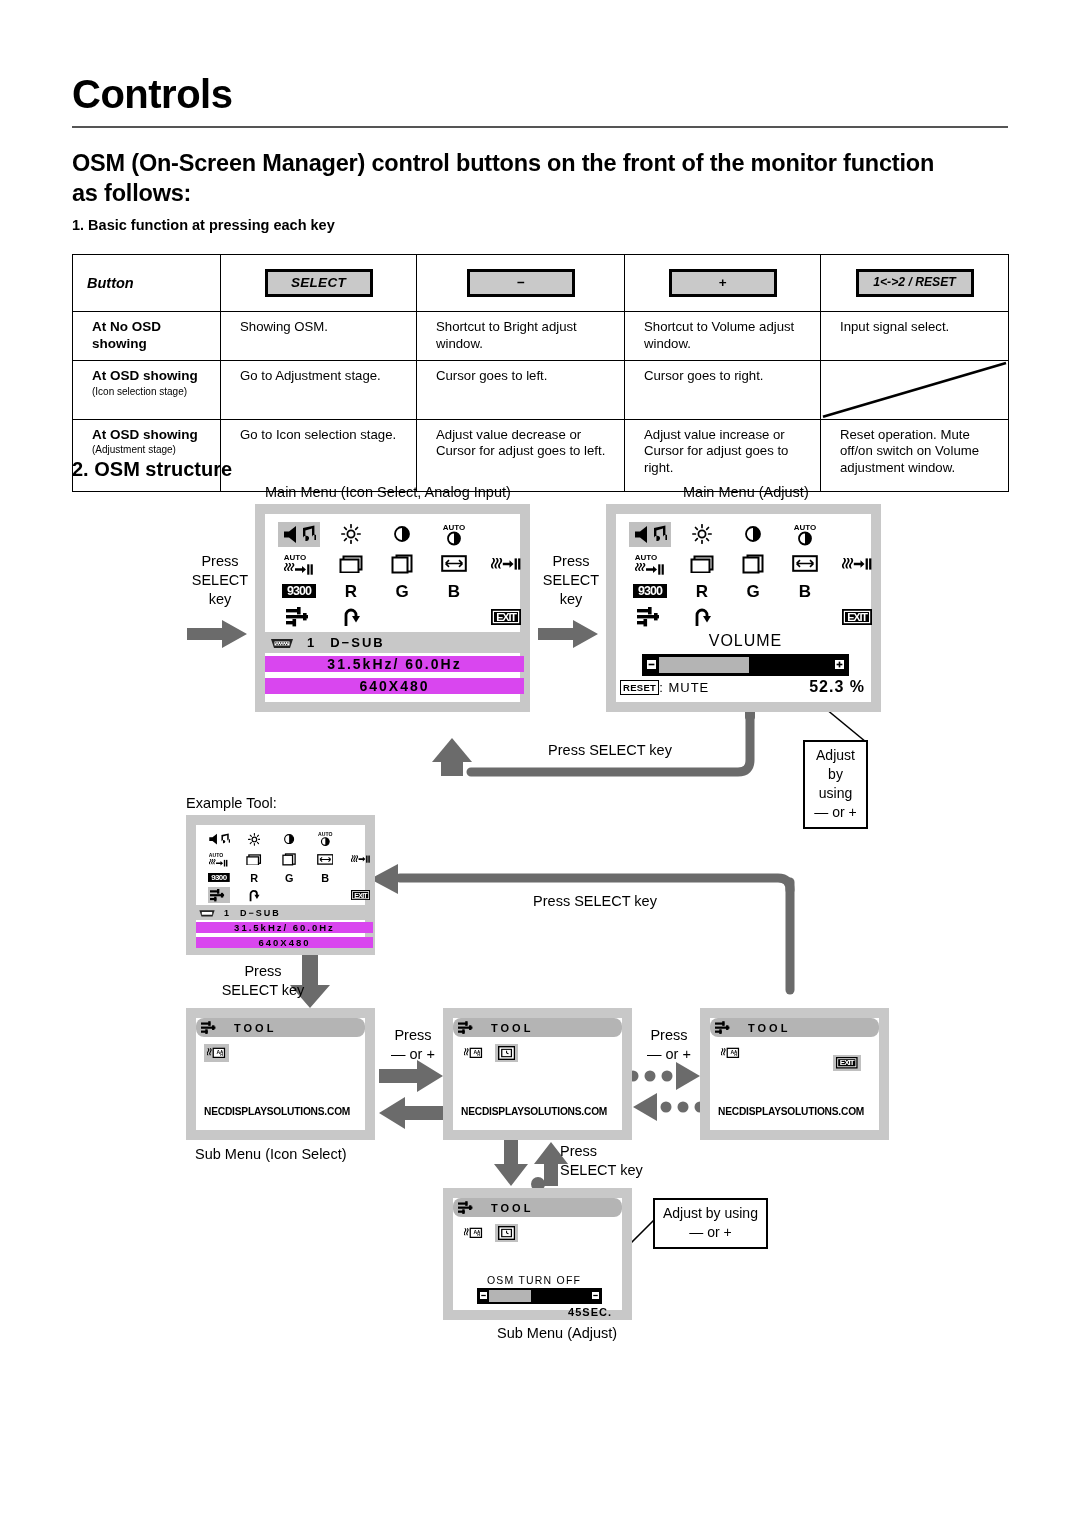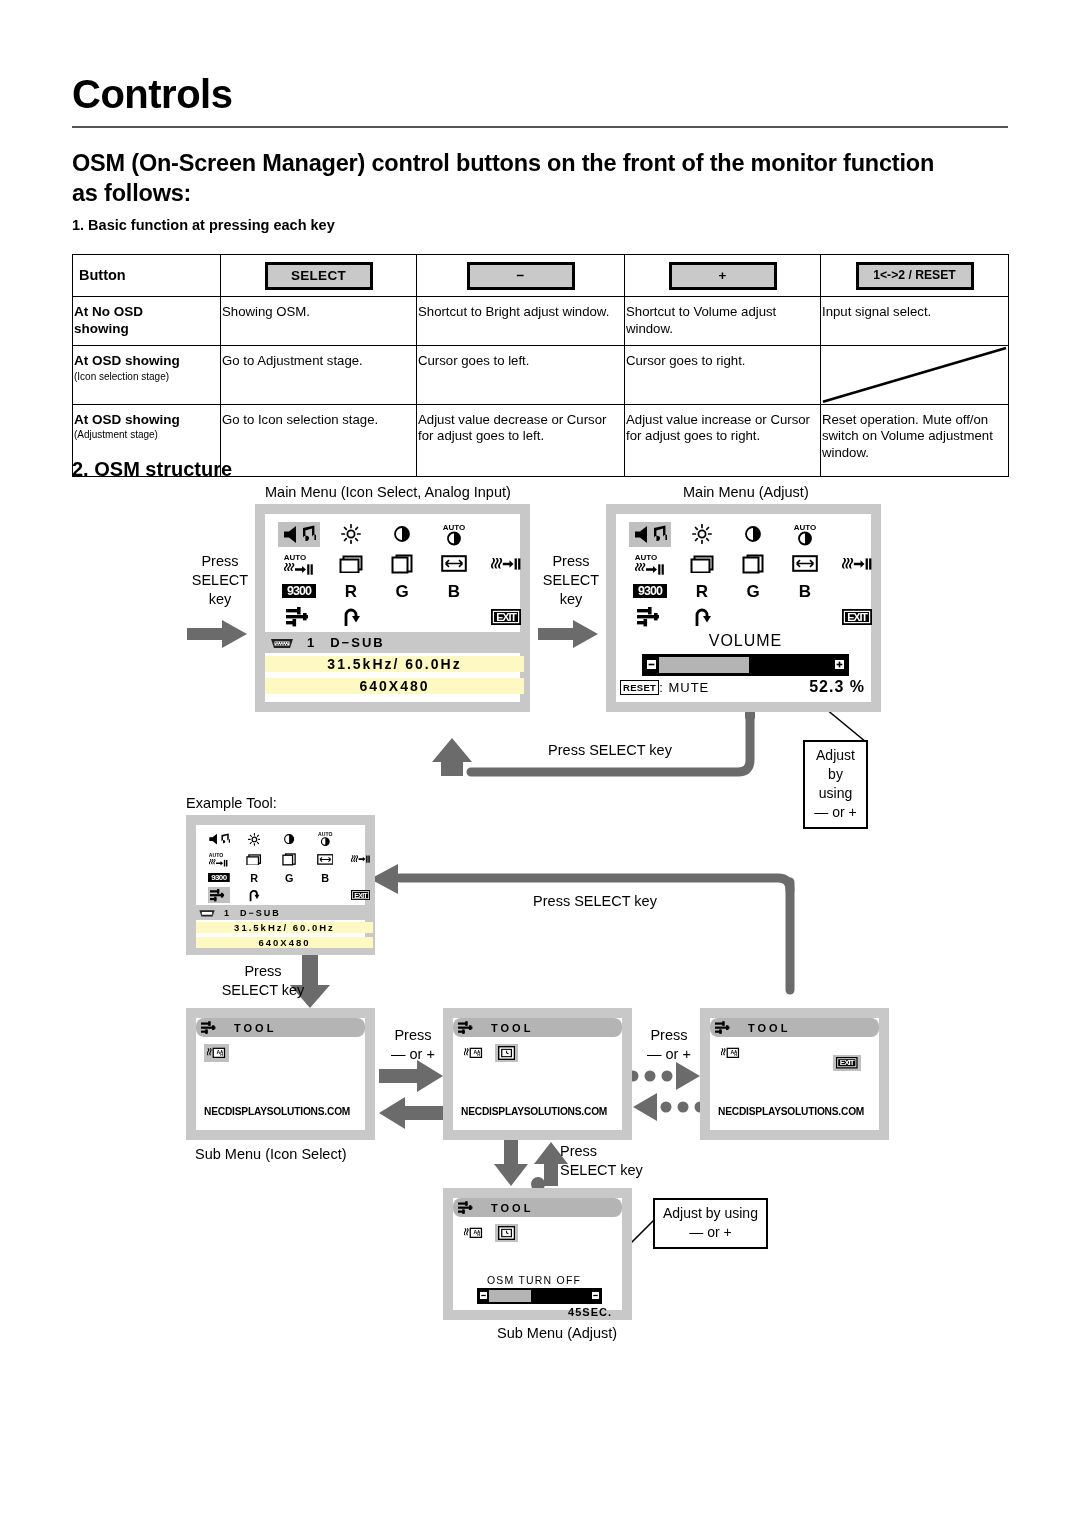--- a/index.html
+++ b/index.html
@@ -39,26 +39,26 @@
 
   
   #key-table {
     position:absolute; left:72px; top:254px;
     width:936px;
     border-collapse:collapse;
     table-layout:fixed;
   }
   #key-table td {
     border:1.5px solid #000;
-    padding:7px 8px 8px 1px;
+    padding:7px 8px 8px 19px;
     font-size:13.2px;
     line-height:16.5px;
     vertical-align:top;
   }
-  #key-table tr.btn-row td { height:42px; vertical-align:middle; text-align:center; padding:6px; }
+  #key-table tr.btn-row td { height:42px; vertical-align:middle; text-align:center; padding:14px;font-style:italic; }
   #key-table td.c0 { width:148px; }
   #key-table td.c1 { width:196px; }
   #key-table td.c2 { width:208px; }
   #key-table td.c3 { width:196px; }
   #key-table td.c4 { width:188px; }
   .rowlabel { font-weight:bold; font-size:13.5px; line-height:16px; }
   .rowsub { font-weight:normal; font-size:10px; line-height:12px; display:block; margin-top:1px; }
   .keycap {
     display:inline-block;
     background:#c9c9c9;
@@ -97,21 +97,21 @@
   .ic { display:flex; align-items:center; justify-content:center; line-height:0; }
   .ic.sel { background:#c0c0c0; }
   .ic svg { display:block; }
 
   
   .info-line {
     display:flex; align-items:center;
     font-weight:bold;
     letter-spacing:2px;
   }
-  .freq-box { background:#fef9c3; font-weight:bold; letter-spacing:2px; text-align:center; }
+  .freq-box { background:#d946ef; font-weight:bold; letter-spacing:2px; text-align:center; }
 
   
   .volbar { position:relative; background:#000; display:flex; align-items:center; }
   .volbar .fill { background:#b4b4b4; height:100%; }
   .volbar .endcap { color:#fff; font-size:9px; line-height:1; }
 
   
   .toolbar-row { background:#b4b4b4; display:flex; align-items:center;border-radius:8px; }
   .tool-title { font-weight:bold; letter-spacing:3px; }
   .necurl { font-weight:bold; letter-spacing:-0.2px; }

